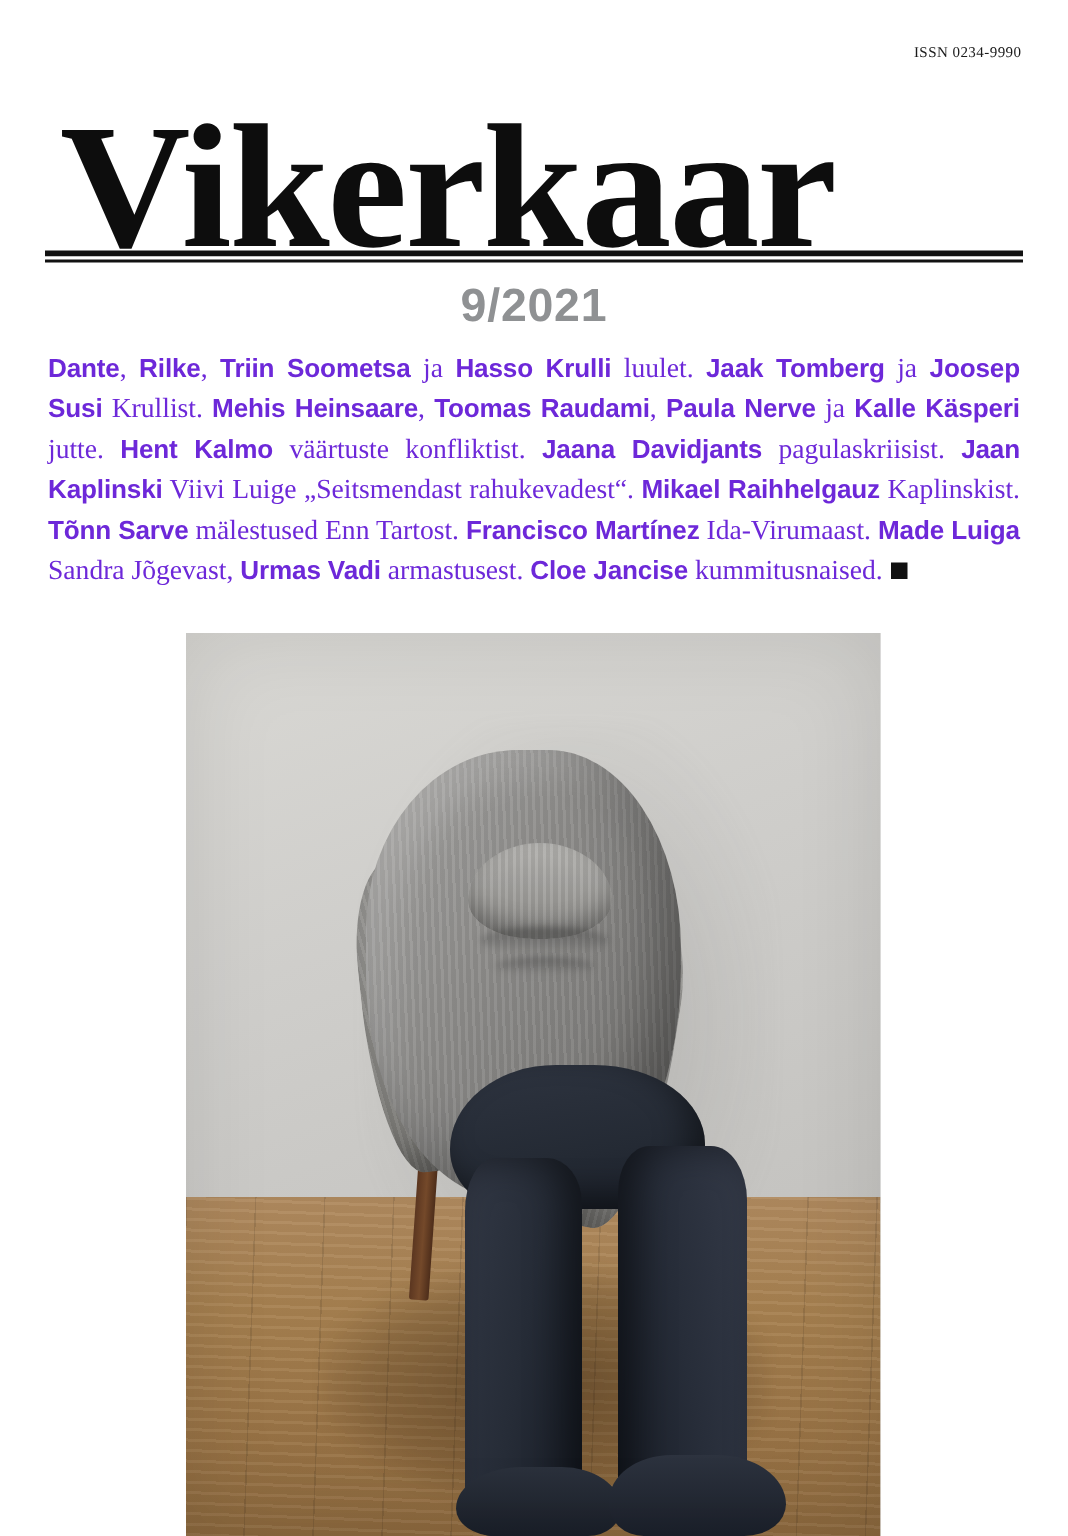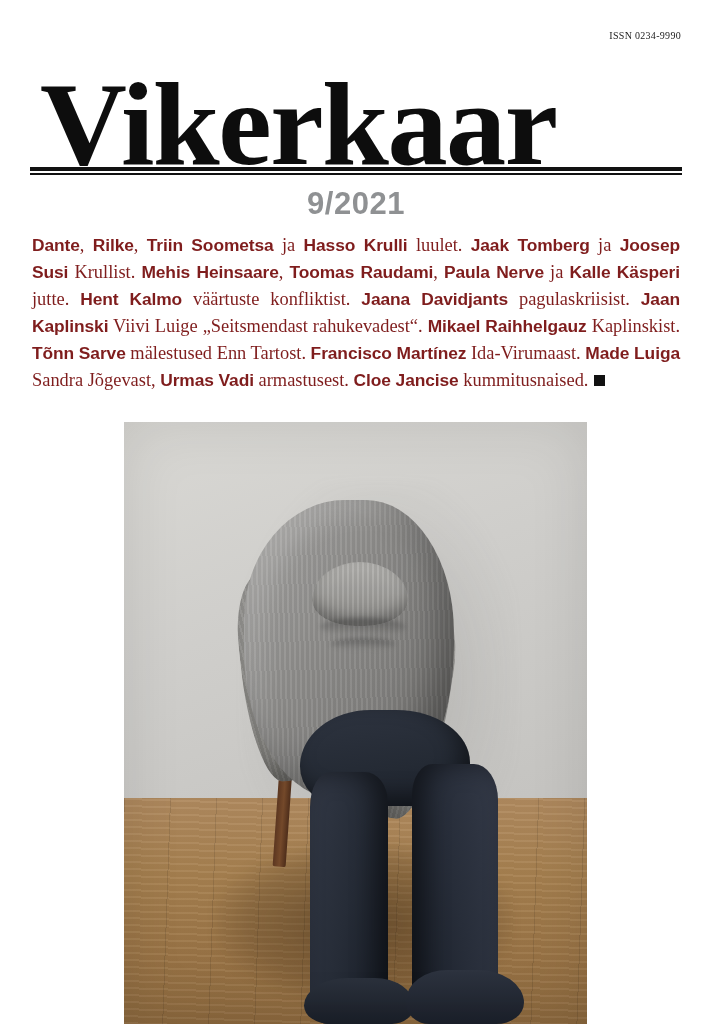--- a/index.html
+++ b/index.html
@@ -92,21 +92,21 @@
   
   .contents {
     position: absolute;
     left: 32px;
     top: 232px;
     width: 648px;
     font-family: "Liberation Serif", serif;
     font-size: 18.4px;
     line-height: 1.47;
     text-align: justify;
-    color: #7f1d1d;
+    color: #6d28d9;
   }
   .contents .n {
     font-family: "Liberation Sans", sans-serif;
     font-weight: 700;
     font-size: 17.4px;
     letter-spacing: -0.1px;
   }
   .contents .sq {
     display: inline-block;
     width: 11px;

